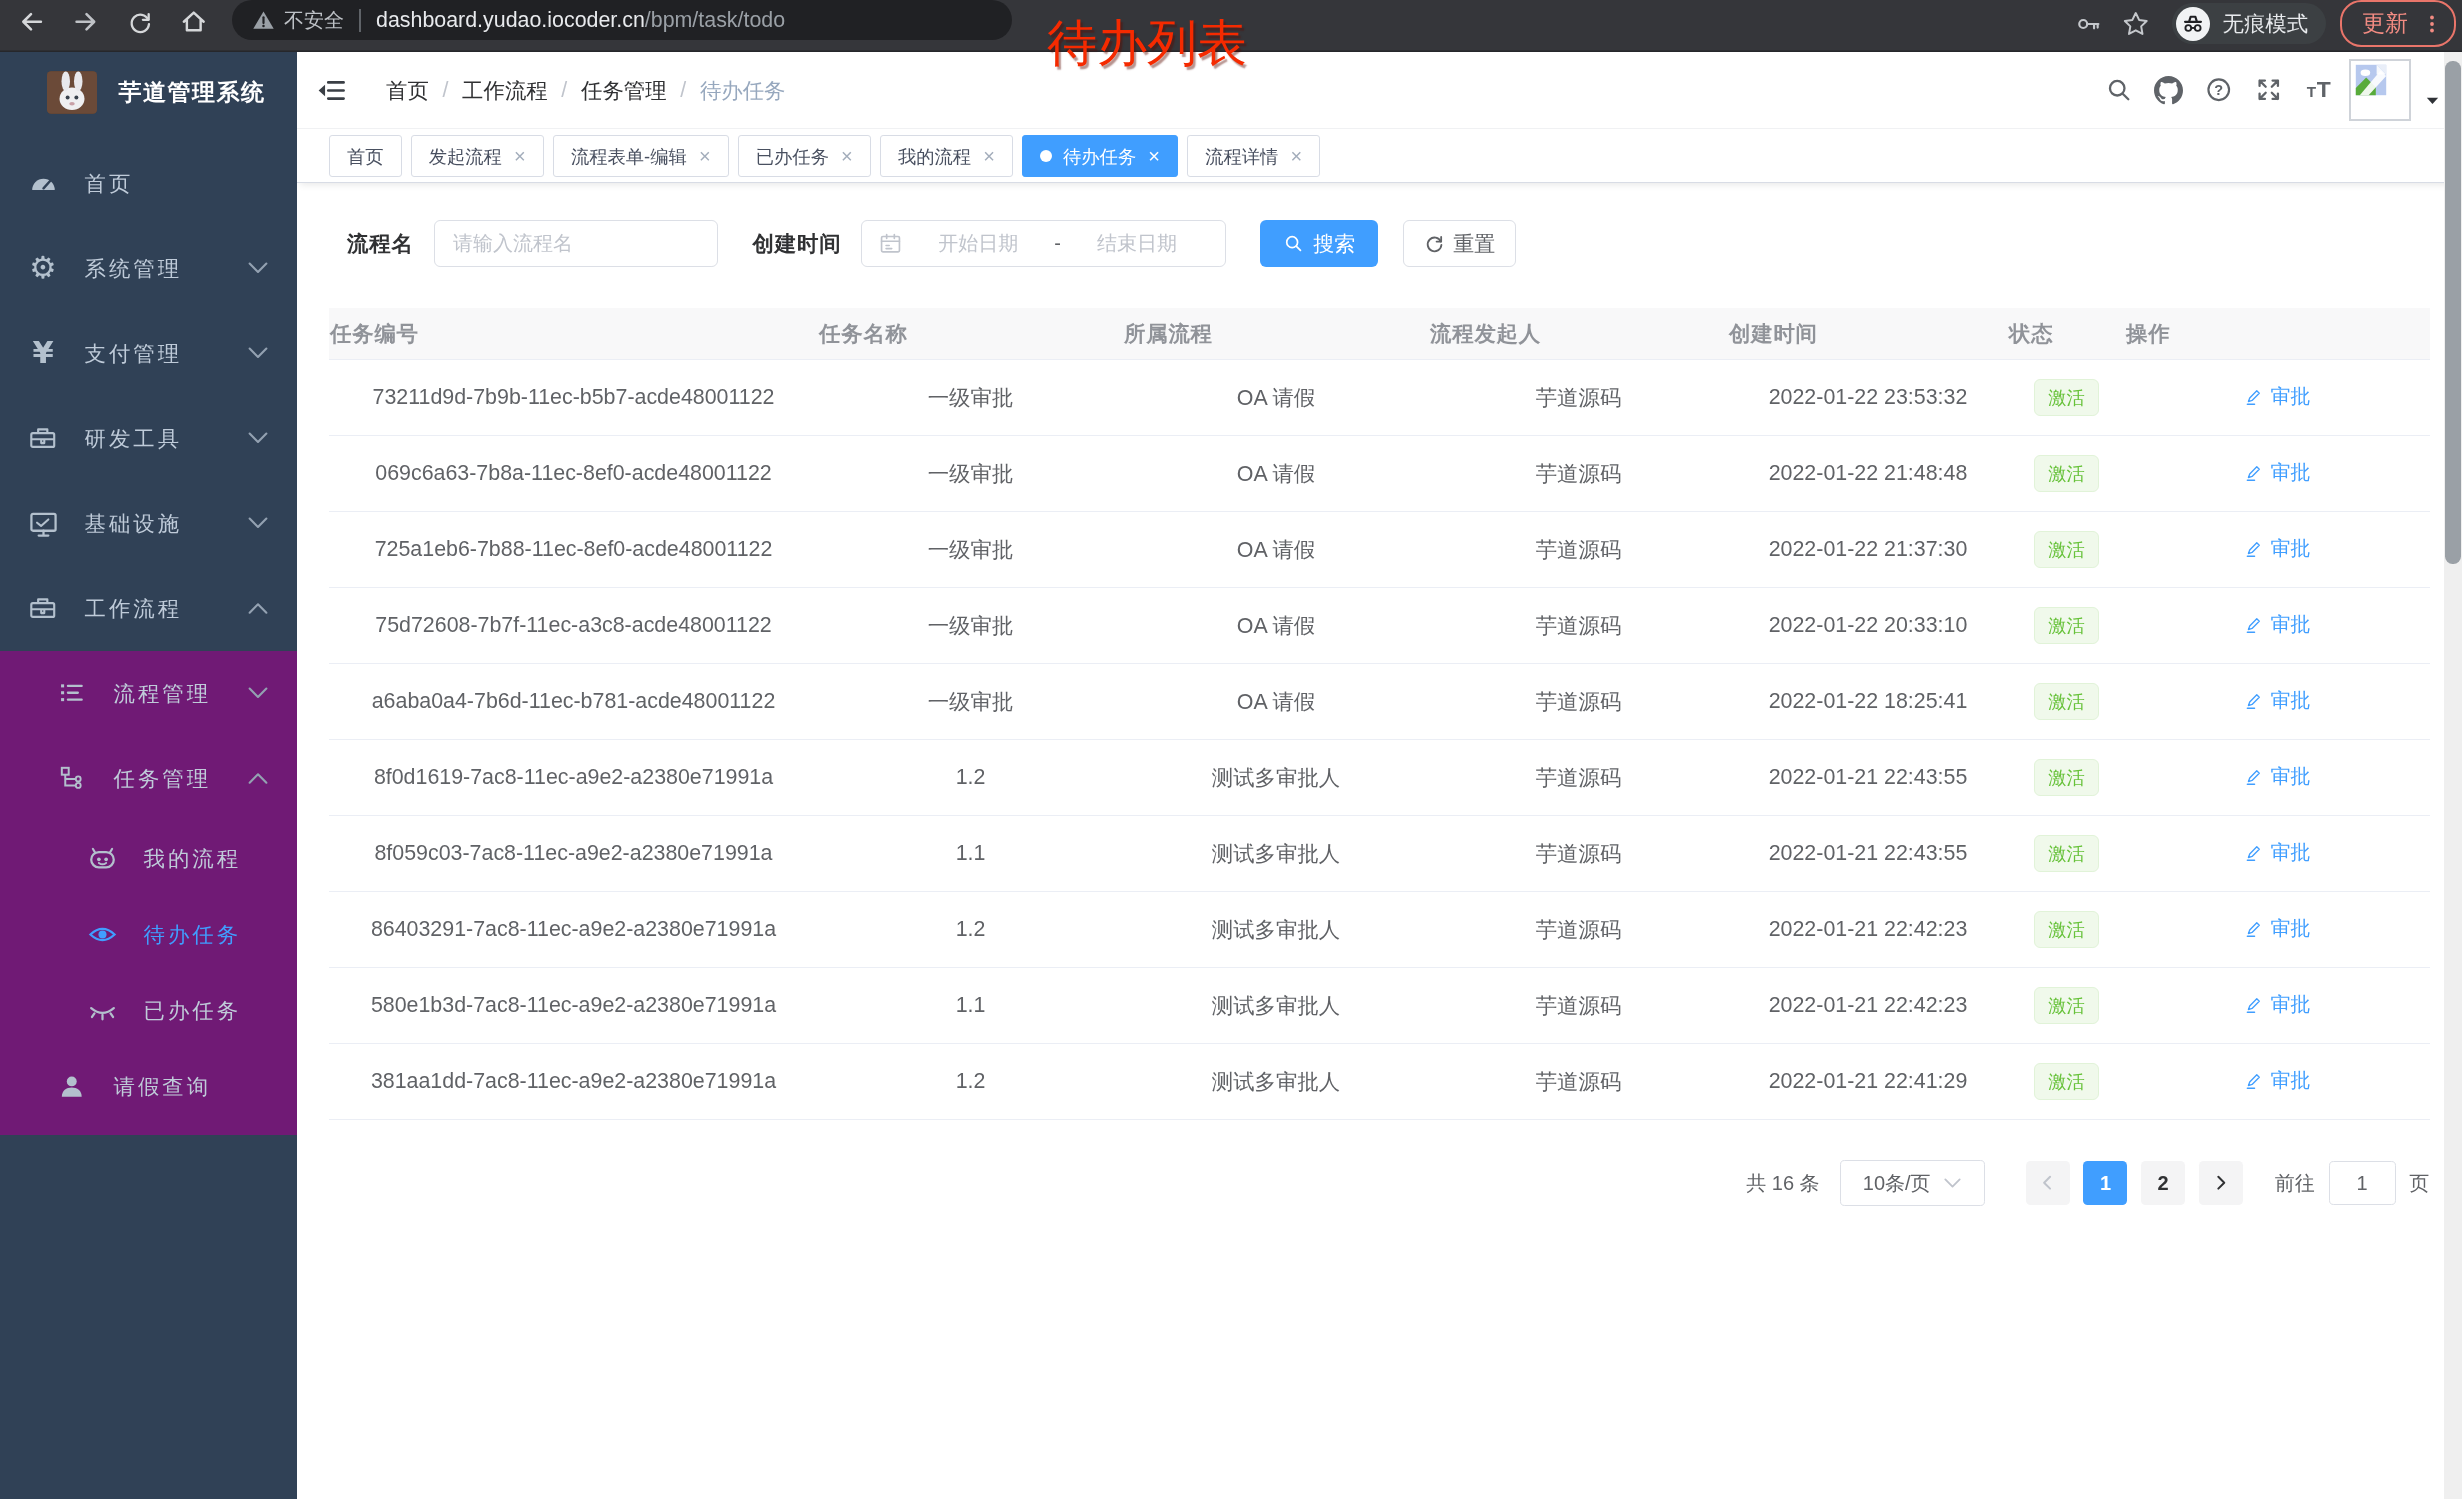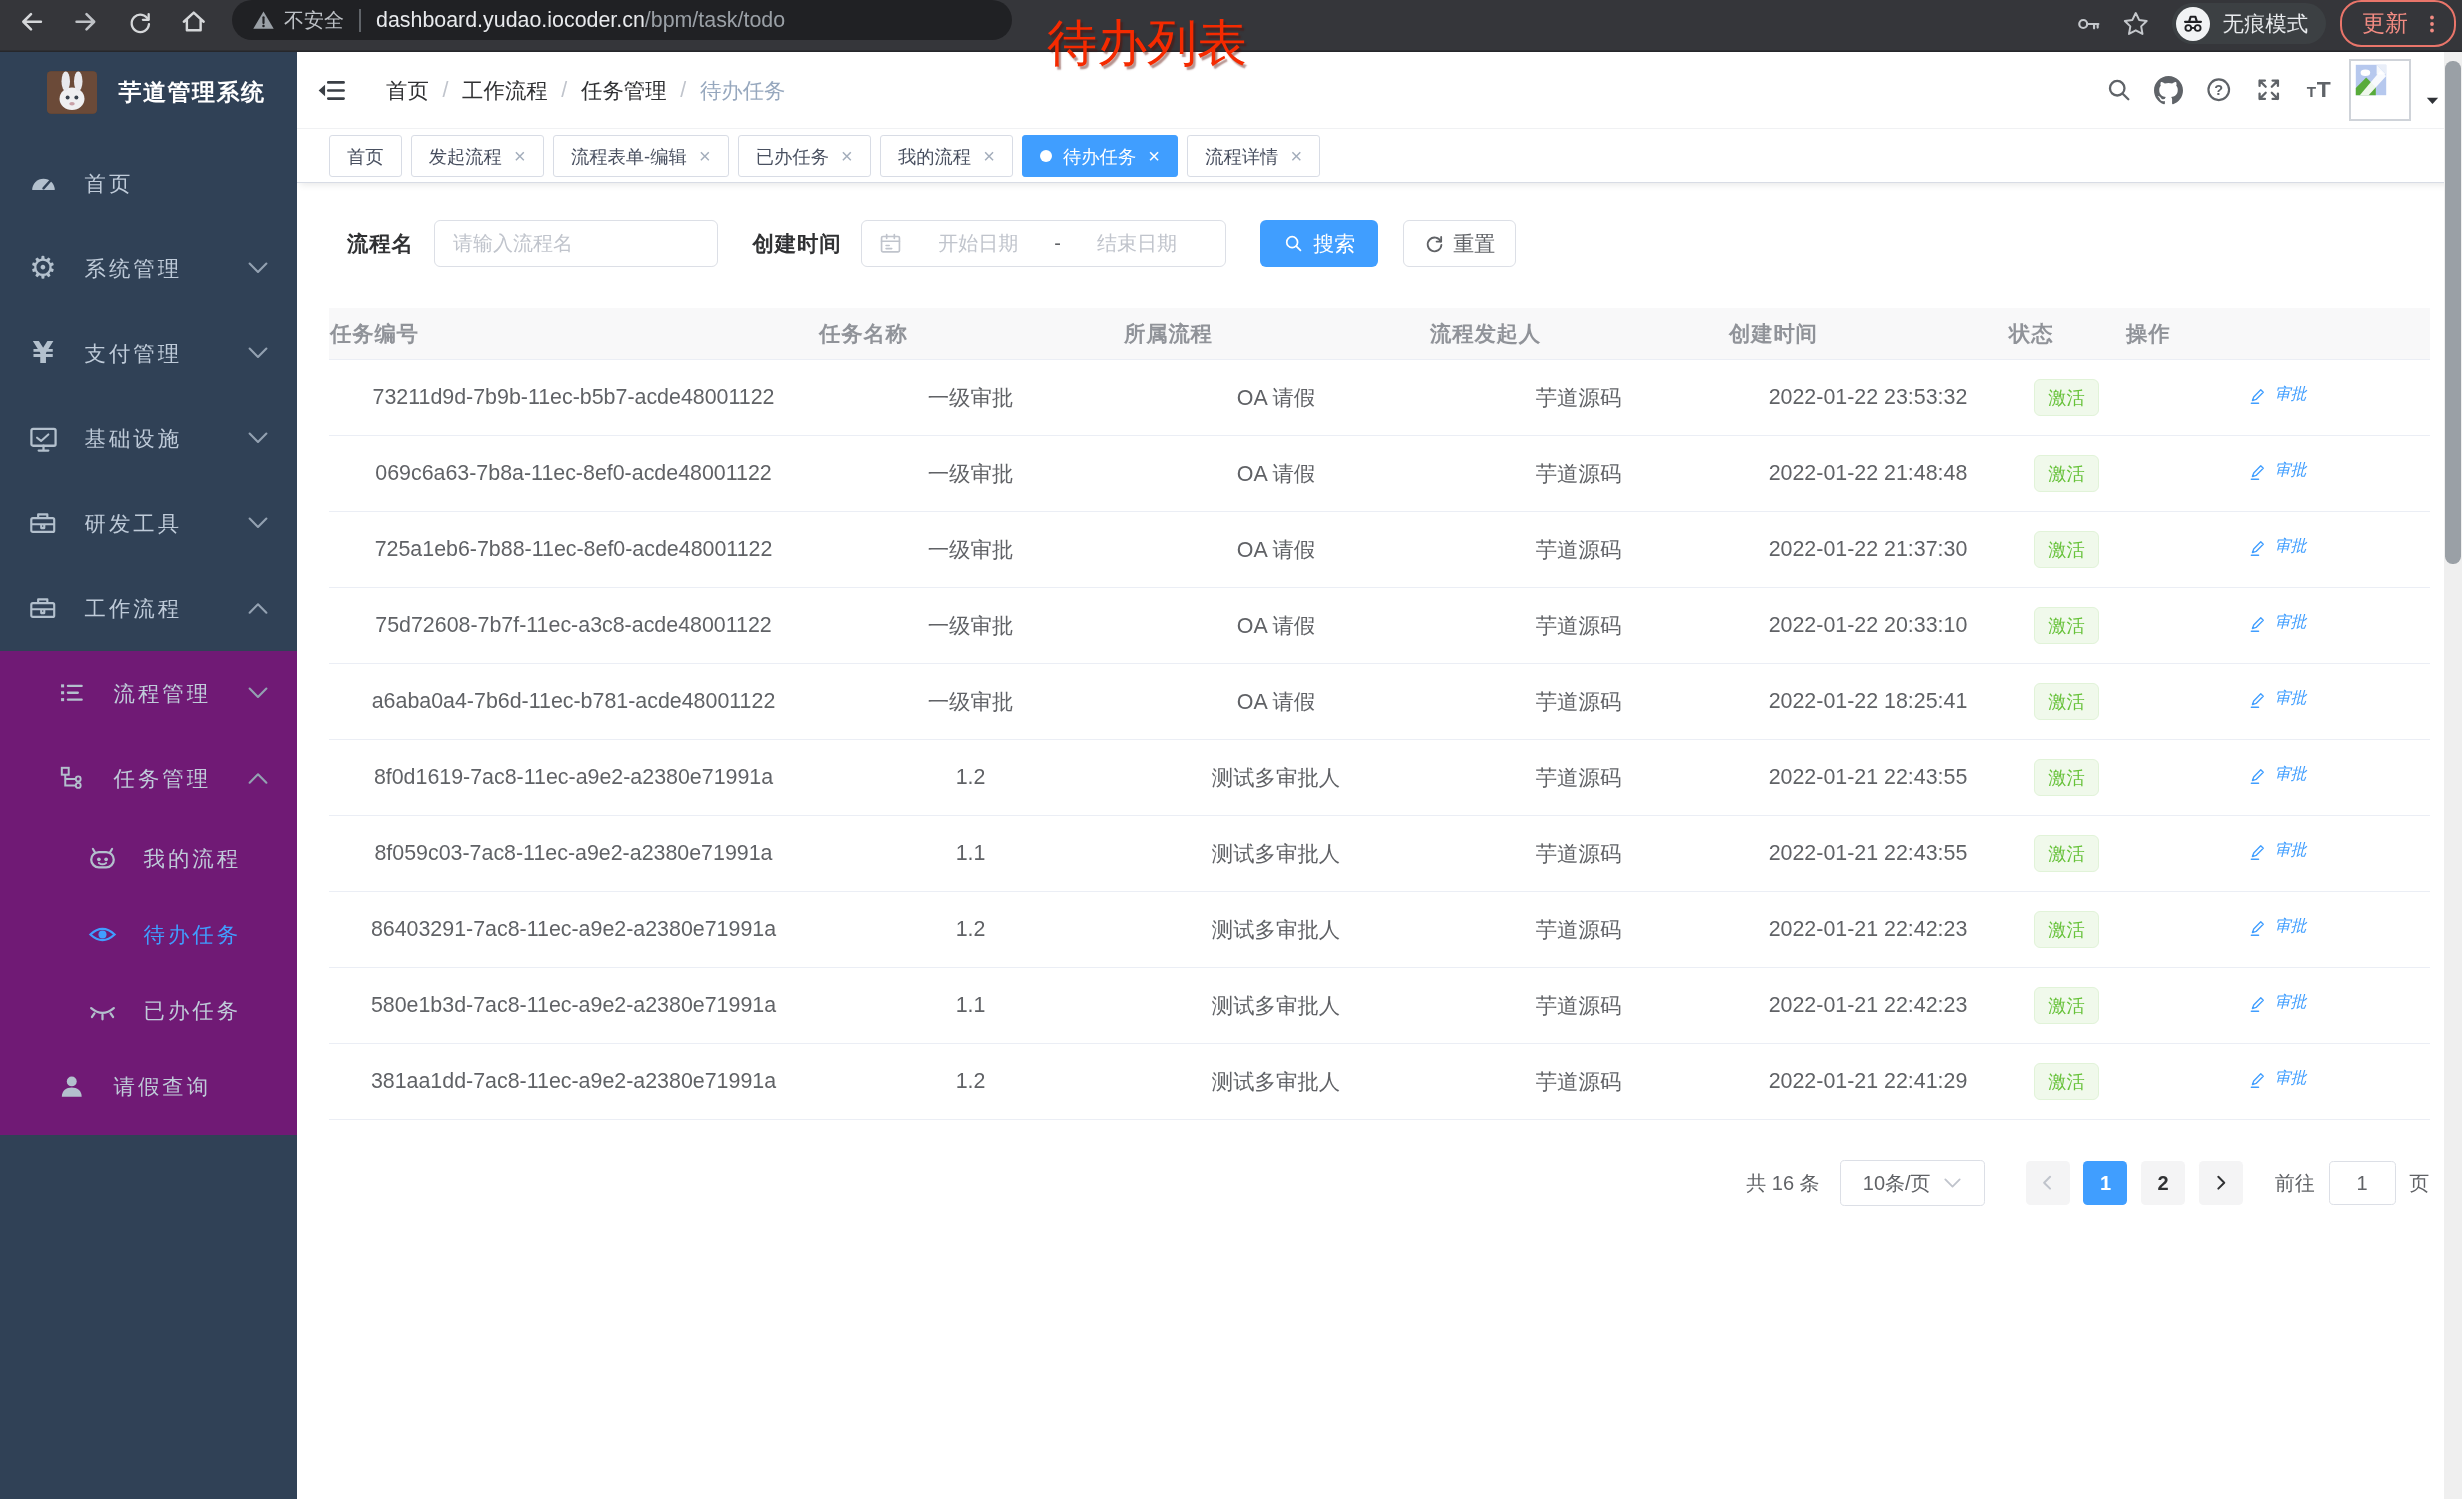--- a/index.html
+++ b/index.html
@@ -92,21 +92,21 @@
 
   
   .table-wrap{margin:41px 32px 0 32px;}
   table{width:100%;border-collapse:collapse;table-layout:fixed;}
   th{height:49px;background:#f8f8f9;color:#909399;font-size:21.4px;font-weight:700;text-align:left;
     border-bottom:1.5px solid #ebeef5;letter-spacing:0.8px;}
   td{height:73px;text-align:center;color:#606266;font-size:21.4px;border-bottom:1.5px solid #ebeef5;
     white-space:nowrap;overflow:hidden;}
   .badge{display:inline-block;padding:5.3px 13.7px;border:1.5px solid #e1f3d8;background:#f0f9eb;
     color:#67c23a;font-size:18.3px;border-radius:6.1px;line-height:1.3;}
-  .approve{color:#409eff;font-size:16px;display:inline-flex;align-items:center;cursor:pointer;text-decoration:none;font-style:italic;}
+  .approve{color:#409eff;font-size:20px;display:inline-flex;align-items:center;cursor:pointer;text-decoration:none;}
   .approve .pic{margin-right:6.1px;display:flex;}
 
   
   .pager{display:flex;align-items:center;justify-content:flex-end;margin:40px 32px 0 0;
     font-size:20px;color:#606266;}
   .size-select{width:145px;height:46px;border:1.5px solid #dcdfe6;border-radius:4.6px;box-sizing:border-box;
     display:flex;align-items:center;justify-content:center;margin:0 27.5px 0 20px;color:#606266;cursor:pointer;}
   .size-select .sc{margin-left:13.7px;color:#c0c4cc;display:flex;}
   .pg-btn{min-width:44px;height:44px;border-radius:4.6px;background:#f4f4f5;display:inline-flex;
     align-items:center;justify-content:center;font-size:20px;color:#303133;font-weight:700;
@@ -369,38 +369,38 @@
         <span class="ic glyph" style="font-weight:bold">¥</span>
         <span class="lbl">支付管理</span>
         <span class="chev">
             <svg width="20" height="12.2" viewBox="0 0 26 16">
               <use href="#i-chev-down"></use>
             </svg>
           </span>
       </div>
       <div class="nav-item lv1">
         <span class="ic">
-            <svg width="29" height="29" viewBox="0 0 38 38">
-              <use href="#i-monitor"></use>
-            </svg>
-          </span>
-        <span class="lbl">基础设施</span>
+            <svg width="27.5" height="27.5" viewBox="0 0 36 36">
+              <use href="#i-toolbox"></use>
+            </svg>
+          </span>
+        <span class="lbl">研发工具</span>
         <span class="chev">
             <svg width="20" height="12.2" viewBox="0 0 26 16">
               <use href="#i-chev-down"></use>
             </svg>
           </span>
       </div>
       <div class="nav-item lv1">
         <span class="ic">
-            <svg width="27.5" height="27.5" viewBox="0 0 36 36">
-              <use href="#i-toolbox"></use>
-            </svg>
-          </span>
-        <span class="lbl">研发工具</span>
+            <svg width="29" height="29" viewBox="0 0 38 38">
+              <use href="#i-monitor"></use>
+            </svg>
+          </span>
+        <span class="lbl">基础设施</span>
         <span class="chev">
             <svg width="20" height="12.2" viewBox="0 0 26 16">
               <use href="#i-chev-down"></use>
             </svg>
           </span>
       </div>
       <div class="nav-item lv1">
         <span class="ic">
             <svg width="27.5" height="27.5" viewBox="0 0 36 36">
               <use href="#i-toolbox"></use>

